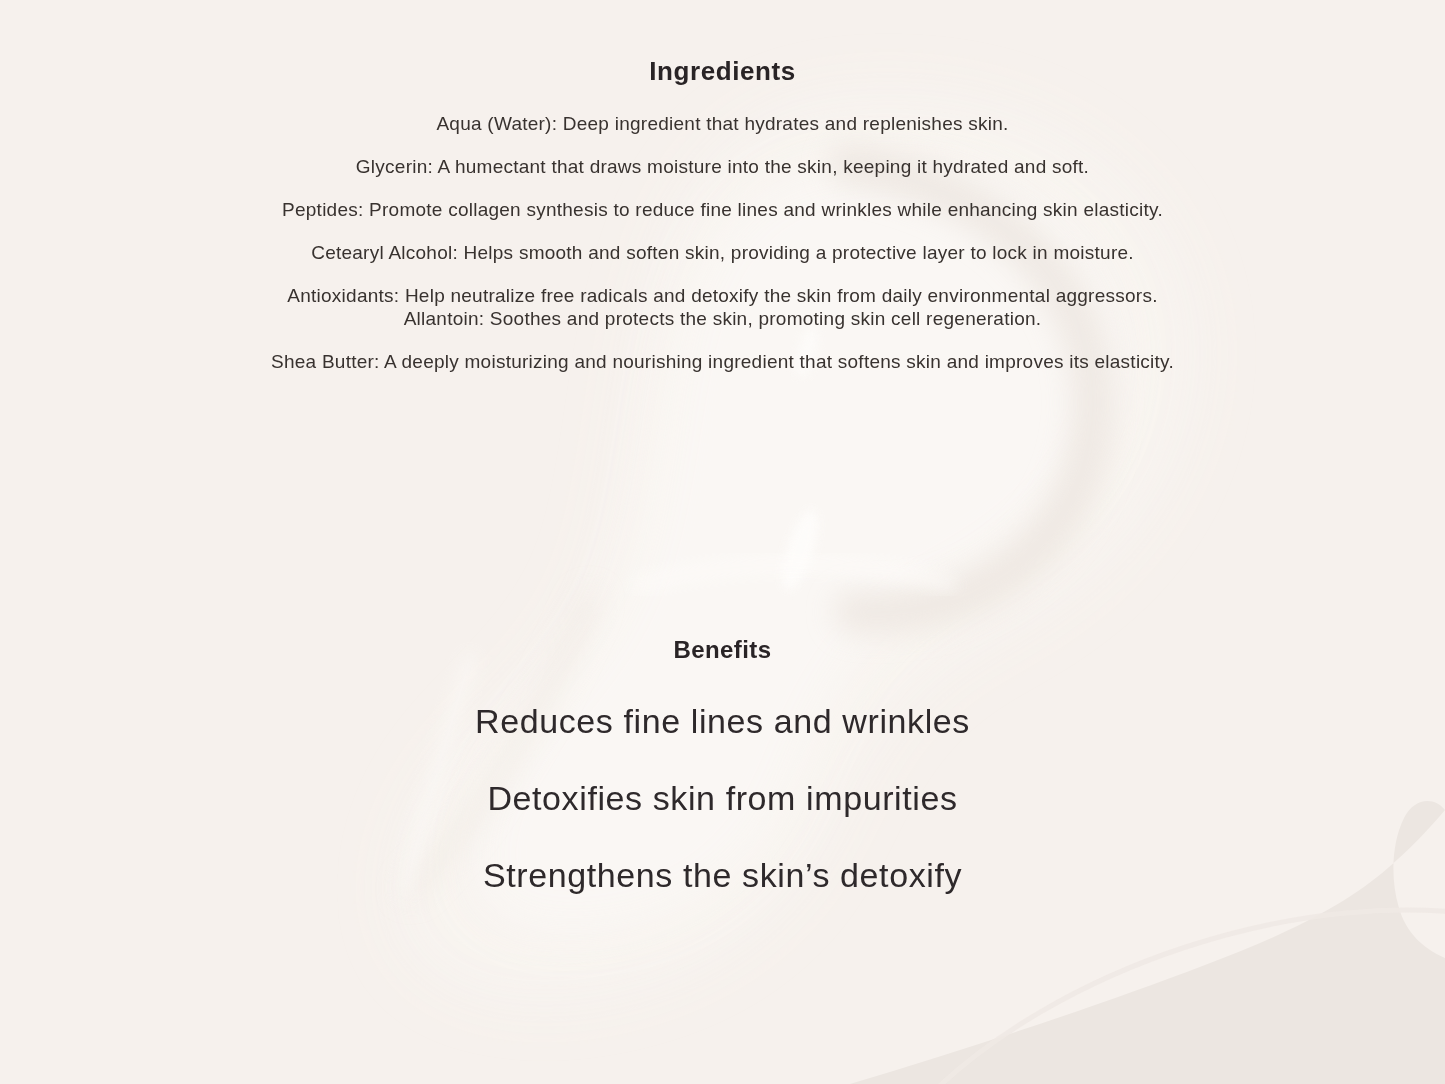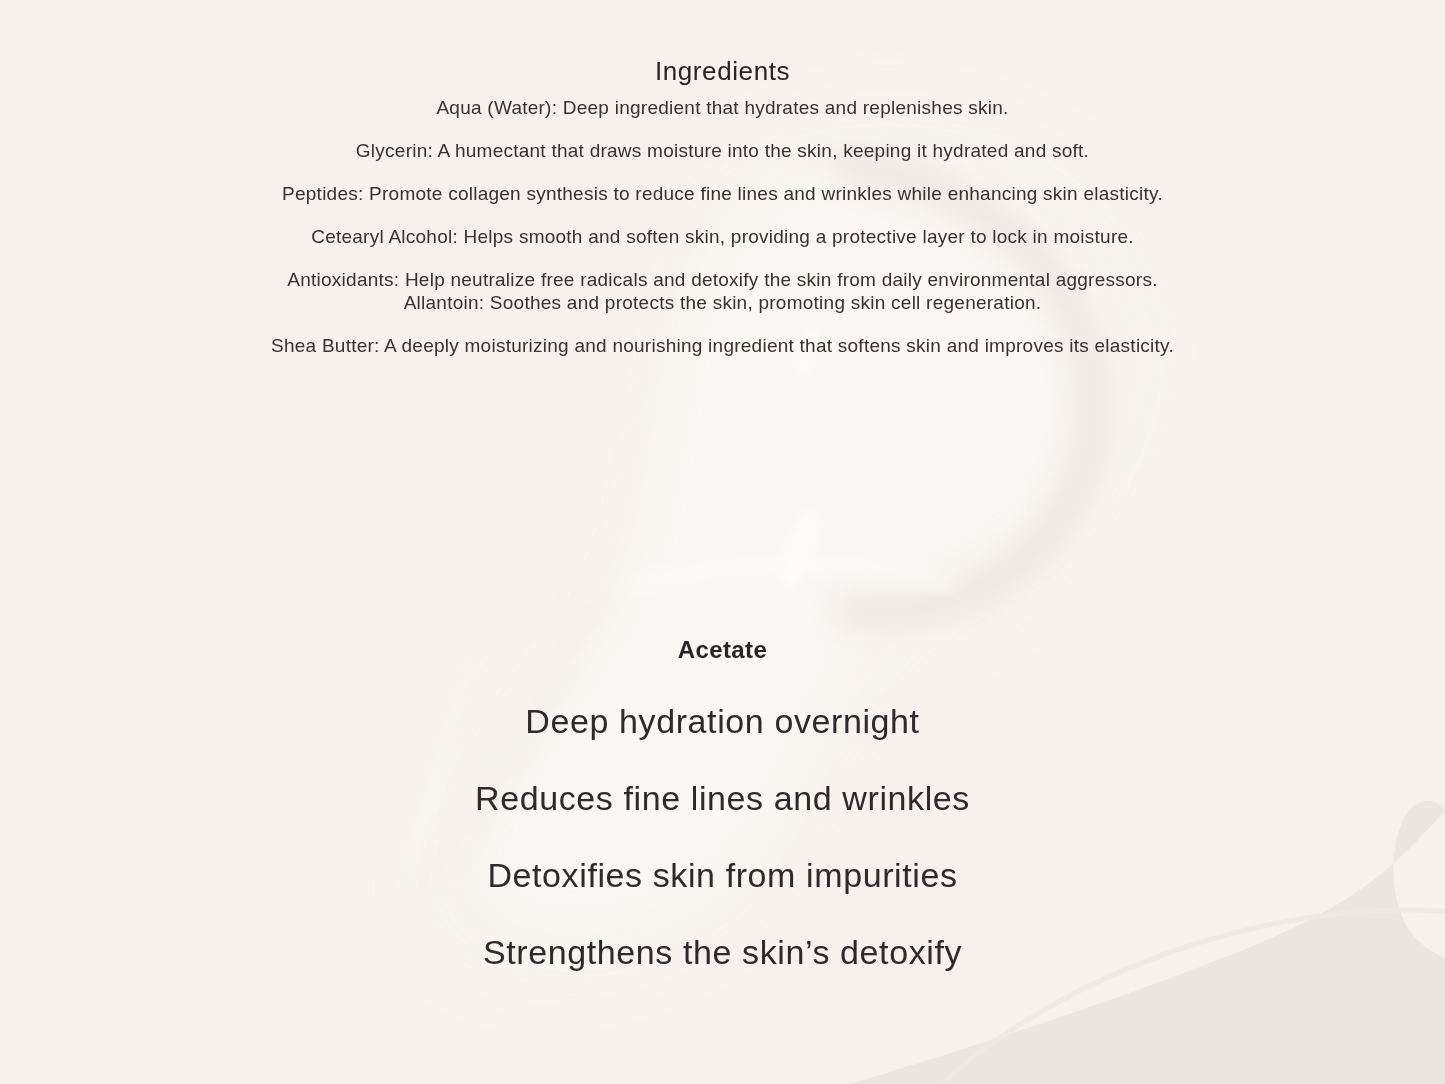--- a/index.html
+++ b/index.html
@@ -10,22 +10,22 @@
     overflow:hidden;
     font-family:"Liberation Sans", sans-serif;
   }
   svg.bg { position:absolute; left:0; top:0; width:1445px; height:1084px; }
 
   .ingredients {
     position:absolute; top:56px; left:0; width:100%;
     text-align:center;
   }
   .ing-title {
-    font-size:26px; line-height:30px; margin:0 0 11px;
-    font-weight:400; letter-spacing:0.6px; color:#292426;
+    font-size:26px; line-height:30px; margin:0 0 27px;
+    font-weight:700; letter-spacing:0.6px; color:#292426;
   }
   p.ing {
     font-size:19px; line-height:21px; margin:0 0 22px;
     font-weight:400; letter-spacing:0.25px; color:#38322f;
   }
   p.ing.tight { margin-top:-20px; }
 
   .benefits {
     position:absolute; top:637px; left:0; width:100%;
     text-align:center;
@@ -97,20 +97,19 @@
     <p class="ing">Aqua (Water): Deep ingredient that hydrates and replenishes skin.</p>
     <p class="ing">Glycerin: A humectant that draws moisture into the skin, keeping it hydrated and soft.</p>
     <p class="ing">Peptides: Promote collagen synthesis to reduce fine lines and wrinkles while enhancing skin elasticity.</p>
     <p class="ing">Cetearyl Alcohol: Helps smooth and soften skin, providing a protective layer to lock in moisture.</p>
     <p class="ing">Antioxidants: Help neutralize free radicals and detoxify the skin from daily environmental aggressors.</p>
     <p class="ing tight">Allantoin: Soothes and protects the skin, promoting skin cell regeneration.</p>
     <p class="ing">Shea Butter: A deeply moisturizing and nourishing ingredient that softens skin and improves its elasticity.</p>
   </section>
 
   <section class="benefits">
-    <h2 class="ben-title">Acetate</h2>
-    <p class="ben">Deep hydration overnight</p>
+    <h2 class="ben-title">Benefits</h2>
     <p class="ben">Reduces fine lines and wrinkles</p>
     <p class="ben">Detoxifies skin from impurities</p>
     <p class="ben">Strengthens the skin’s detoxify</p>
   </section>
 
 </div>
 
 </body></html>

